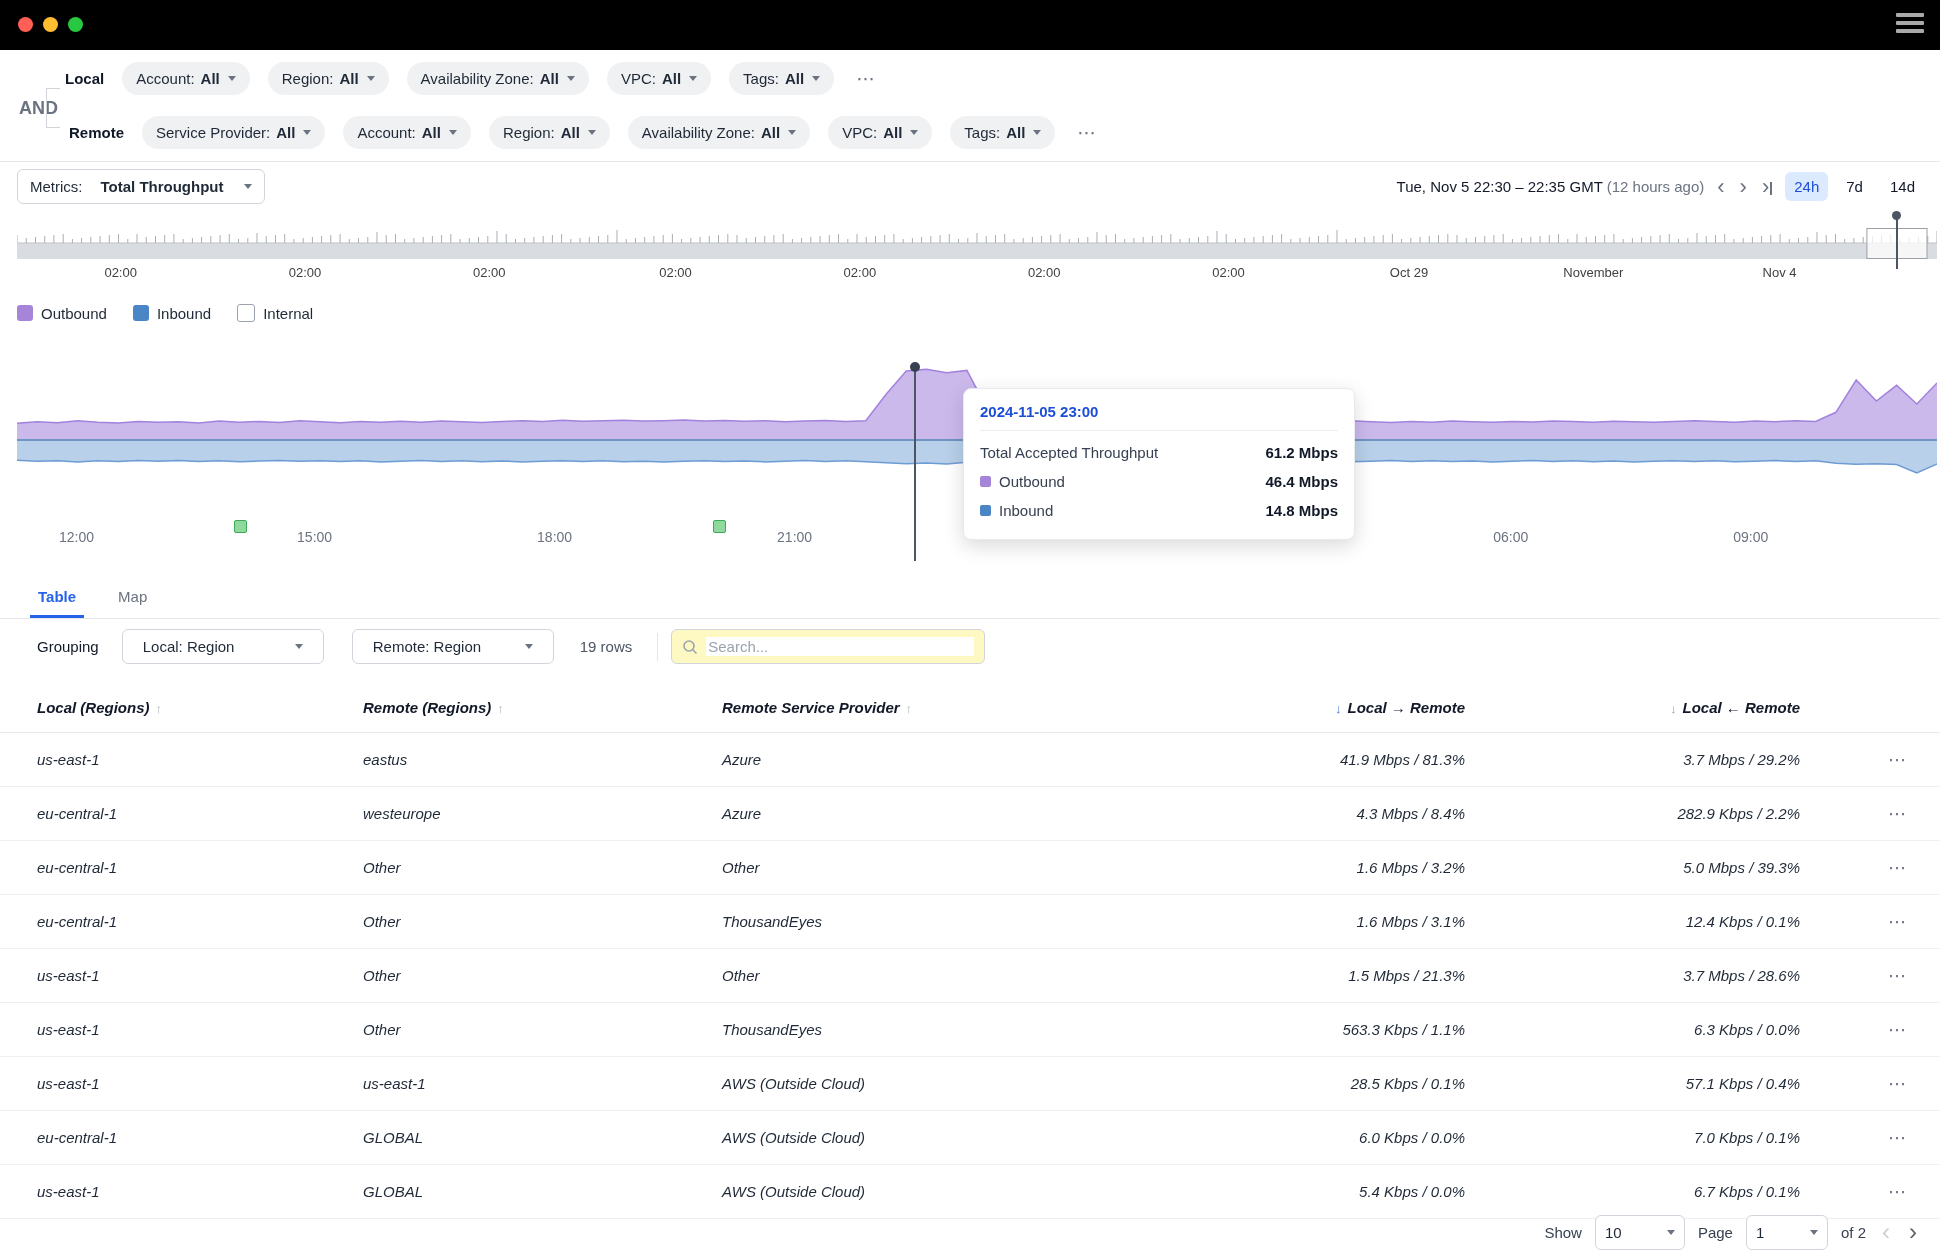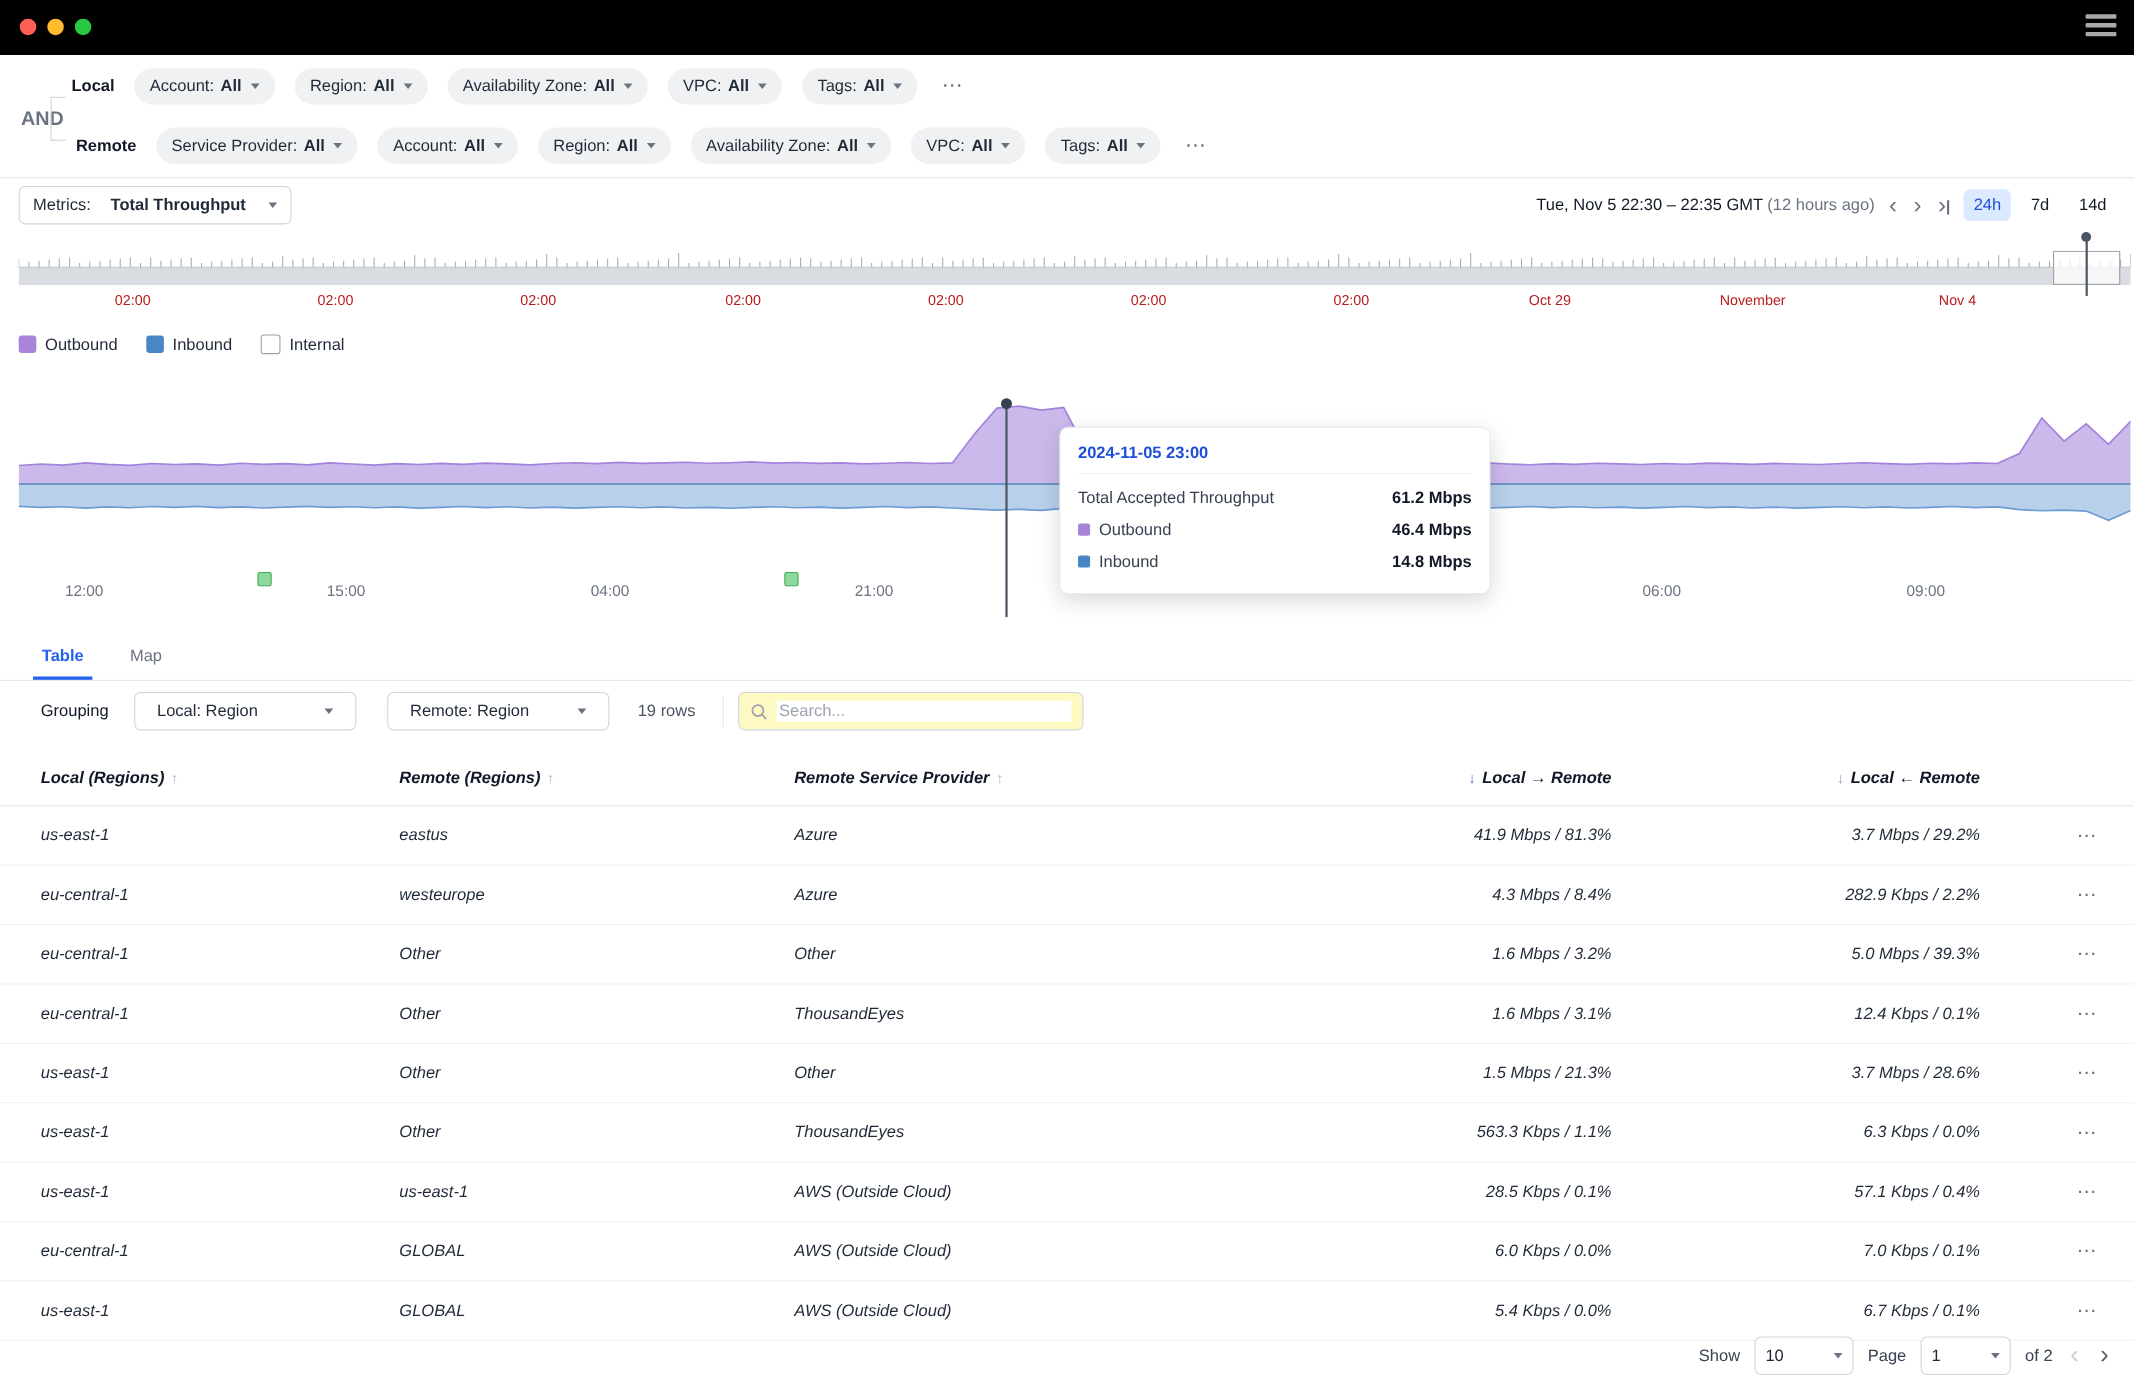--- a/index.html
+++ b/index.html
@@ -40,21 +40,21 @@
   .ago{color:#6b7280;}
   .nav-arrow{color:#6b7280;font-size:22px;line-height:20px;cursor:pointer;padding:0 2px;}
   .endbar{display:inline-block;width:2px;height:13px;background:#6b7280;margin-left:1px;vertical-align:-1px;}
   .range-btn{padding:6px 9px;border-radius:6px;color:#111827;cursor:pointer;}
   .range-btn.active{background:#dbeafe;color:#1d4ed8;}
   
   .scrubber-wrap{position:absolute;left:17px;top:228px;width:1920px;height:31px;overflow:visible;}
   .scrub-pin-head{position:absolute;width:9px;height:9px;border-radius:50%;background:#4b5563;top:-17px;}
   .scrub-pin-stem{position:absolute;width:2px;height:51px;background:#4b5563;top:-10px;}
   .scrub-labels{position:absolute;left:17px;top:265px;width:1920px;height:18px;}
-  .scrub-labels span{position:absolute;transform:translateX(-50%);color:#b91c1c;font-size:13px;white-space:nowrap;}
+  .scrub-labels span{position:absolute;transform:translateX(-50%);color:#404040;font-size:13px;white-space:nowrap;}
   
   .legend{position:absolute;left:17px;top:304px;display:flex;align-items:center;gap:26px;}
   .legend-item{display:flex;align-items:center;gap:8px;cursor:pointer;}
   .swatch{width:16px;height:16px;border-radius:3px;}
   .swatch.unchecked{background:#fff;border:1.5px solid #9ca3af;}
   
   .chart-wrap{position:absolute;left:17px;top:356px;width:1920px;height:210px;overflow:visible;}
   .axis-labels span{position:absolute;top:173px;transform:translateX(-50%);color:#6b7280;font-size:14px;}
   .marker-line{position:absolute;top:12px;width:2px;height:193px;background:#4b5563;}
   .marker-head{position:absolute;top:6px;width:10px;height:10px;border-radius:50%;background:#374151;}
@@ -466,21 +466,21 @@
   <svg id="chart-svg" width="1920" height="120">
       <polygon points="0,84 0.0,67.2 20.2,65.8 40.4,66.8 60.6,64.8 80.8,66.2 101.1,67.0 121.3,65.4 141.5,66.3 161.7,65.7 181.9,66.9 202.1,65.1 222.3,66.2 242.5,65.5 262.7,66.6 282.9,64.8 303.2,65.8 323.4,66.8 343.6,65.5 363.8,66.3 384.0,65.3 404.2,66.2 424.4,65.0 444.6,65.7 464.8,66.6 485.1,65.4 505.3,64.7 525.5,65.5 545.7,64.3 565.9,65.3 586.1,64.8 606.3,64.2 626.5,65.1 646.7,64.7 666.9,63.9 687.2,65.0 707.4,64.5 727.6,65.3 747.8,64.8 768.0,65.7 788.2,65.1 808.4,64.5 828.6,65.4 848.8,64.8 869.1,38.3 889.3,15.0 909.5,13.2 929.7,16.8 949.9,14.4 970.1,52.5 990.3,64.8 1010.5,65.7 1030.7,66.3 1050.9,65.4 1071.2,66.2 1091.4,65.1 1111.6,65.8 1131.8,66.5 1152.0,65.5 1172.2,64.8 1192.4,65.7 1212.6,66.3 1232.8,65.3 1253.1,66.0 1273.3,65.1 1293.5,66.2 1313.7,65.4 1333.9,64.8 1354.1,65.8 1374.3,66.5 1394.5,65.5 1414.7,66.2 1434.9,65.1 1455.2,65.7 1475.4,66.3 1495.6,65.4 1515.8,66.0 1536.0,65.0 1556.2,65.5 1576.4,66.2 1596.6,65.3 1616.8,65.8 1637.1,66.3 1657.3,65.4 1677.5,64.7 1697.7,65.5 1717.9,66.2 1738.1,65.1 1758.3,65.7 1778.5,64.8 1798.7,65.4 1818.9,56.3 1839.2,24.0 1859.4,45.0 1879.6,29.3 1899.8,48.0 1920.0,27.0 1920,84" fill="#cbb9ec"></polygon>
       <polygon points="0,84 0.0,104.3 20.2,105.3 40.4,104.7 60.6,105.9 80.8,104.8 101.1,105.6 121.3,104.5 141.5,105.2 161.7,104.4 181.9,105.5 202.1,104.8 222.3,105.8 242.5,105.0 262.7,104.4 282.9,105.3 303.2,104.7 323.4,105.6 343.6,104.8 363.8,105.9 384.0,105.2 404.2,104.5 424.4,105.5 444.6,104.7 464.8,105.8 485.1,105.0 505.3,105.9 525.5,105.3 545.7,104.7 565.9,105.6 586.1,104.8 606.3,105.8 626.5,105.2 646.7,106.0 666.9,105.3 687.2,104.7 707.4,105.6 727.6,105.0 747.8,105.9 768.0,105.2 788.2,104.5 808.4,105.5 828.6,104.8 848.8,105.8 869.1,106.8 889.3,107.7 909.5,107.1 929.7,108.0 949.9,106.2 970.1,105.3 990.3,104.7 1010.5,105.6 1030.7,104.8 1050.9,105.8 1071.2,105.0 1091.4,105.9 1111.6,105.2 1131.8,104.5 1152.0,105.5 1172.2,104.8 1192.4,105.8 1212.6,105.0 1232.8,105.9 1253.1,105.3 1273.3,104.7 1293.5,105.6 1313.7,104.8 1333.9,105.8 1354.1,105.2 1374.3,104.5 1394.5,105.5 1414.7,104.7 1434.9,105.6 1455.2,105.0 1475.4,105.9 1495.6,105.2 1515.8,104.5 1536.0,105.5 1556.2,104.8 1576.4,105.8 1596.6,105.0 1616.8,105.9 1637.1,105.3 1657.3,104.7 1677.5,105.6 1697.7,104.8 1717.9,105.8 1738.1,105.2 1758.3,104.5 1778.5,105.5 1798.7,104.8 1818.9,107.3 1839.2,108.3 1859.4,107.7 1879.6,108.6 1899.8,117.0 1920.0,108.0 1920,84" fill="#b9d0ea"></polygon>
       <polyline points="0.0,67.2 20.2,65.8 40.4,66.8 60.6,64.8 80.8,66.2 101.1,67.0 121.3,65.4 141.5,66.3 161.7,65.7 181.9,66.9 202.1,65.1 222.3,66.2 242.5,65.5 262.7,66.6 282.9,64.8 303.2,65.8 323.4,66.8 343.6,65.5 363.8,66.3 384.0,65.3 404.2,66.2 424.4,65.0 444.6,65.7 464.8,66.6 485.1,65.4 505.3,64.7 525.5,65.5 545.7,64.3 565.9,65.3 586.1,64.8 606.3,64.2 626.5,65.1 646.7,64.7 666.9,63.9 687.2,65.0 707.4,64.5 727.6,65.3 747.8,64.8 768.0,65.7 788.2,65.1 808.4,64.5 828.6,65.4 848.8,64.8 869.1,38.3 889.3,15.0 909.5,13.2 929.7,16.8 949.9,14.4 970.1,52.5 990.3,64.8 1010.5,65.7 1030.7,66.3 1050.9,65.4 1071.2,66.2 1091.4,65.1 1111.6,65.8 1131.8,66.5 1152.0,65.5 1172.2,64.8 1192.4,65.7 1212.6,66.3 1232.8,65.3 1253.1,66.0 1273.3,65.1 1293.5,66.2 1313.7,65.4 1333.9,64.8 1354.1,65.8 1374.3,66.5 1394.5,65.5 1414.7,66.2 1434.9,65.1 1455.2,65.7 1475.4,66.3 1495.6,65.4 1515.8,66.0 1536.0,65.0 1556.2,65.5 1576.4,66.2 1596.6,65.3 1616.8,65.8 1637.1,66.3 1657.3,65.4 1677.5,64.7 1697.7,65.5 1717.9,66.2 1738.1,65.1 1758.3,65.7 1778.5,64.8 1798.7,65.4 1818.9,56.3 1839.2,24.0 1859.4,45.0 1879.6,29.3 1899.8,48.0 1920.0,27.0" fill="none" stroke="#a282dd" stroke-width="1.5"></polyline>
       <polyline points="0.0,104.3 20.2,105.3 40.4,104.7 60.6,105.9 80.8,104.8 101.1,105.6 121.3,104.5 141.5,105.2 161.7,104.4 181.9,105.5 202.1,104.8 222.3,105.8 242.5,105.0 262.7,104.4 282.9,105.3 303.2,104.7 323.4,105.6 343.6,104.8 363.8,105.9 384.0,105.2 404.2,104.5 424.4,105.5 444.6,104.7 464.8,105.8 485.1,105.0 505.3,105.9 525.5,105.3 545.7,104.7 565.9,105.6 586.1,104.8 606.3,105.8 626.5,105.2 646.7,106.0 666.9,105.3 687.2,104.7 707.4,105.6 727.6,105.0 747.8,105.9 768.0,105.2 788.2,104.5 808.4,105.5 828.6,104.8 848.8,105.8 869.1,106.8 889.3,107.7 909.5,107.1 929.7,108.0 949.9,106.2 970.1,105.3 990.3,104.7 1010.5,105.6 1030.7,104.8 1050.9,105.8 1071.2,105.0 1091.4,105.9 1111.6,105.2 1131.8,104.5 1152.0,105.5 1172.2,104.8 1192.4,105.8 1212.6,105.0 1232.8,105.9 1253.1,105.3 1273.3,104.7 1293.5,105.6 1313.7,104.8 1333.9,105.8 1354.1,105.2 1374.3,104.5 1394.5,105.5 1414.7,104.7 1434.9,105.6 1455.2,105.0 1475.4,105.9 1495.6,105.2 1515.8,104.5 1536.0,105.5 1556.2,104.8 1576.4,105.8 1596.6,105.0 1616.8,105.9 1637.1,105.3 1657.3,104.7 1677.5,105.6 1697.7,104.8 1717.9,105.8 1738.1,105.2 1758.3,104.5 1778.5,105.5 1798.7,104.8 1818.9,107.3 1839.2,108.3 1859.4,107.7 1879.6,108.6 1899.8,117.0 1920.0,108.0" fill="none" stroke="#6d9bd3" stroke-width="1.5"></polyline>
       <line x1="0" y1="84" x2="1920" y2="84" stroke="#6e95c4" stroke-width="2"></line>
     </svg>
   <div class="axis-labels" id="axis-labels">
       <span style="left: 59.52px;">12:00</span>
       <span style="left: 297.6px;">15:00</span>
-      <span style="left: 537.6px;">04:00</span>
+      <span style="left: 537.6px;">18:00</span>
       <span style="left: 777.6px;">21:00</span>
       <span style="left: 1493.76px;">06:00</span>
       <span style="left: 1733.76px;">09:00</span>
     </div>
   <div class="marker-line" id="marker-line" style="left: 896.984px;"></div>
   <div class="marker-head" id="marker-head" style="left: 892.984px;"></div>
   <div id="annots">
       <div class="annot" style="left: 216.952px;"></div>
       <div class="annot" style="left: 695.8px;"></div>
     </div>

